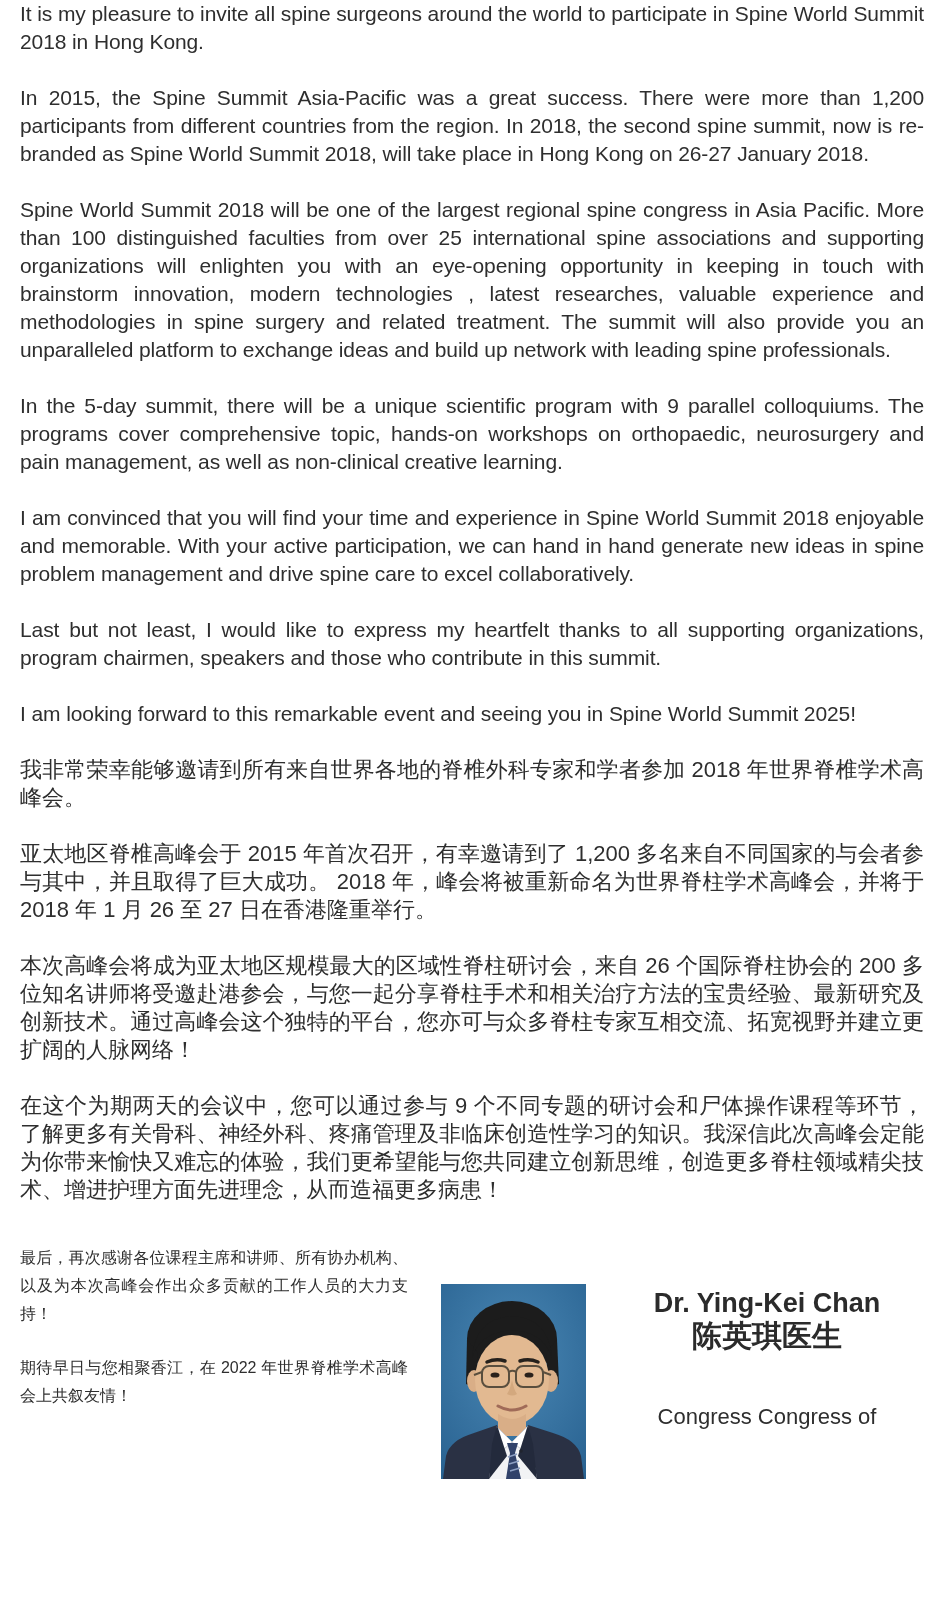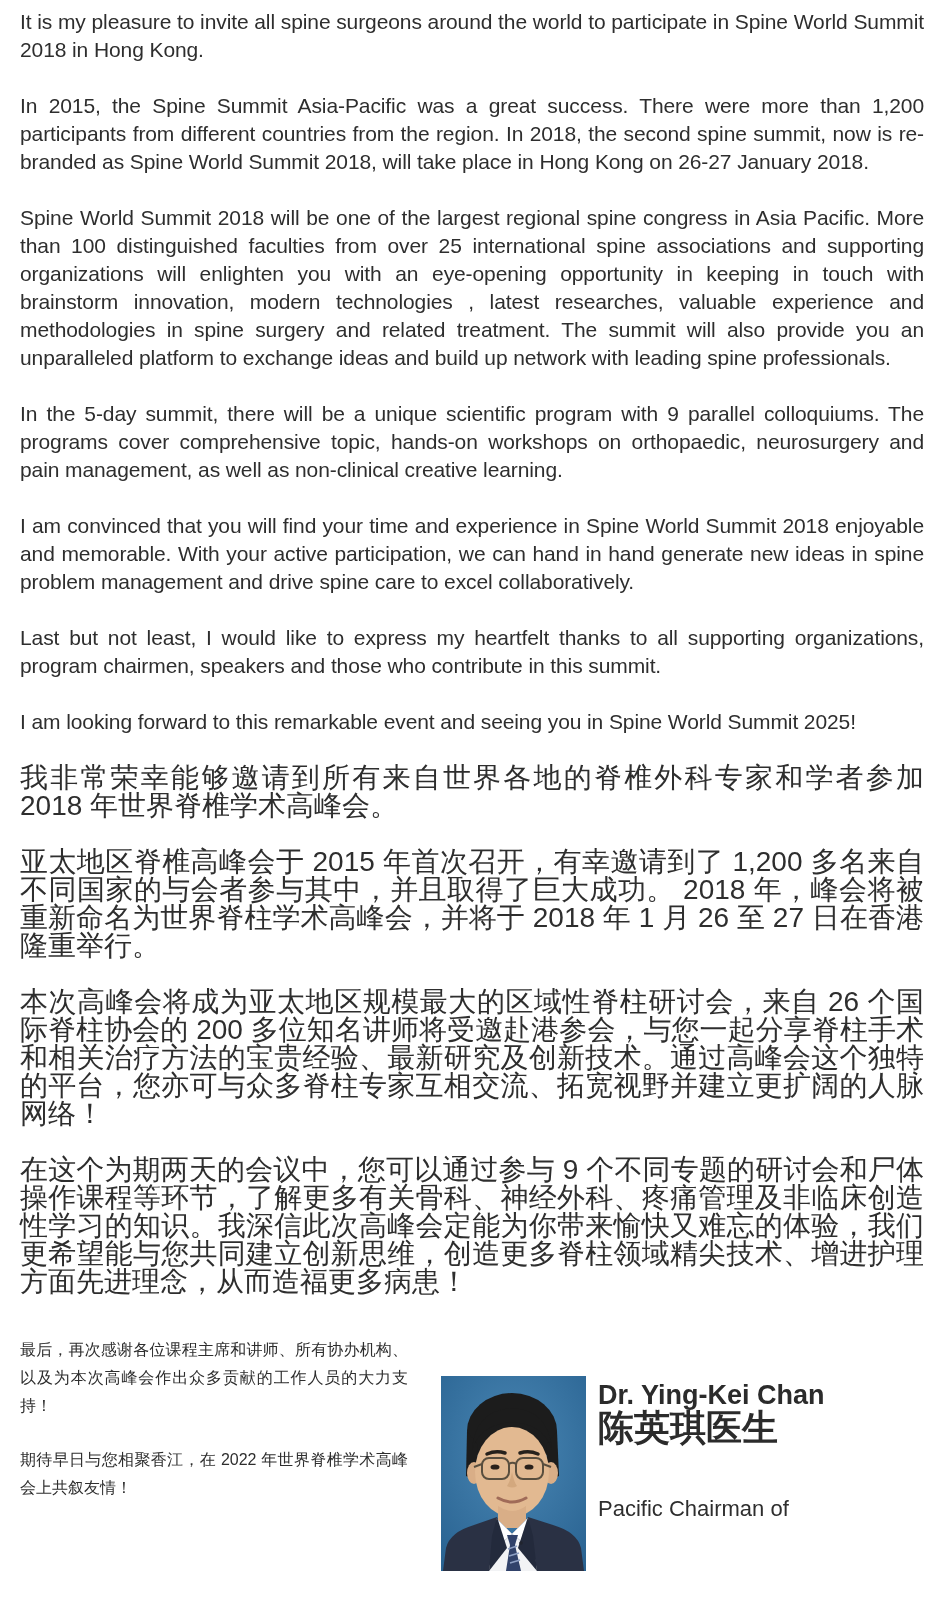--- a/index.html
+++ b/index.html
@@ -8,33 +8,33 @@
     height: 1600px;
     background: #ffffff;
     overflow: hidden;
     font-family: "Liberation Sans", "DejaVu Sans", sans-serif;
     color: #2e2e2e;
   }
   .page {
     box-sizing: border-box;
     width: 944px;
     height: 1253px;
-    padding: 8px 20px 0 20px;
+    padding: 0 20px 0 20px;
     background: #ffffff;
   }
   p { margin: 0; }
   .para-en {
     font-size: 21px;
     line-height: 28px;
     letter-spacing: -0.1px;
     text-align: justify;
     margin-bottom: 28px;
   }
   .para-zh {
-    font-size: 28px;
+    font-size: 22px;
     line-height: 28px;
     text-align: justify;
     margin-bottom: 28px;
   }
   .bottom-section {
     display: flex;
     align-items: flex-start;
   }
   .closing-col {
     width: 388px;
@@ -50,32 +50,33 @@
   .photo-frame {
     flex: 0 0 145px;
     width: 145px;
     height: 195px;
     margin-left: 33px;
     margin-top: 52px;
     overflow: hidden;
   }
   .photo-frame svg { display: block; }
   .sig-caption {
-    margin-left: 12px;
+    margin-left: 24px;
     margin-top: 56px;
     width: 335px;
+    text-align: center;
   }
   .name-en {
     font-size: 27px;
     font-weight: 700;
     line-height: 31px;
     color: #2b2b2b;
   }
   .name-zh {
-    font-size: 36px;
+    font-size: 30px;
     font-weight: 700;
     line-height: 34px;
     font-family: "Liberation Serif", "DejaVu Serif", serif;
     color: #2b2b2b;
   }
   .sig-titles { margin-top: 50px; }
   .sig-title-line {
     font-size: 22px;
     line-height: 28px;
     color: #2e2e2e;
@@ -164,19 +165,19 @@
         <path d="M87 141 L77 172 L96 195 L92 160 Z" fill="#232a3c"></path>
 
         <circle cx="80" cy="167" r="1.8" fill="#20242e"></circle>
       </svg>
     </div>
 
     <div class="sig-caption">
       <div class="name-en">Dr. Ying-Kei Chan</div>
       <div class="name-zh">陈英琪医生</div>
       <div class="sig-titles">
-        <div class="sig-title-line">Pacific Chairman of</div>
+        <div class="sig-title-line">Congress Congress of</div>
       </div>
     </div>
 
   </section>
 
 </div>
 
 </body></html>

